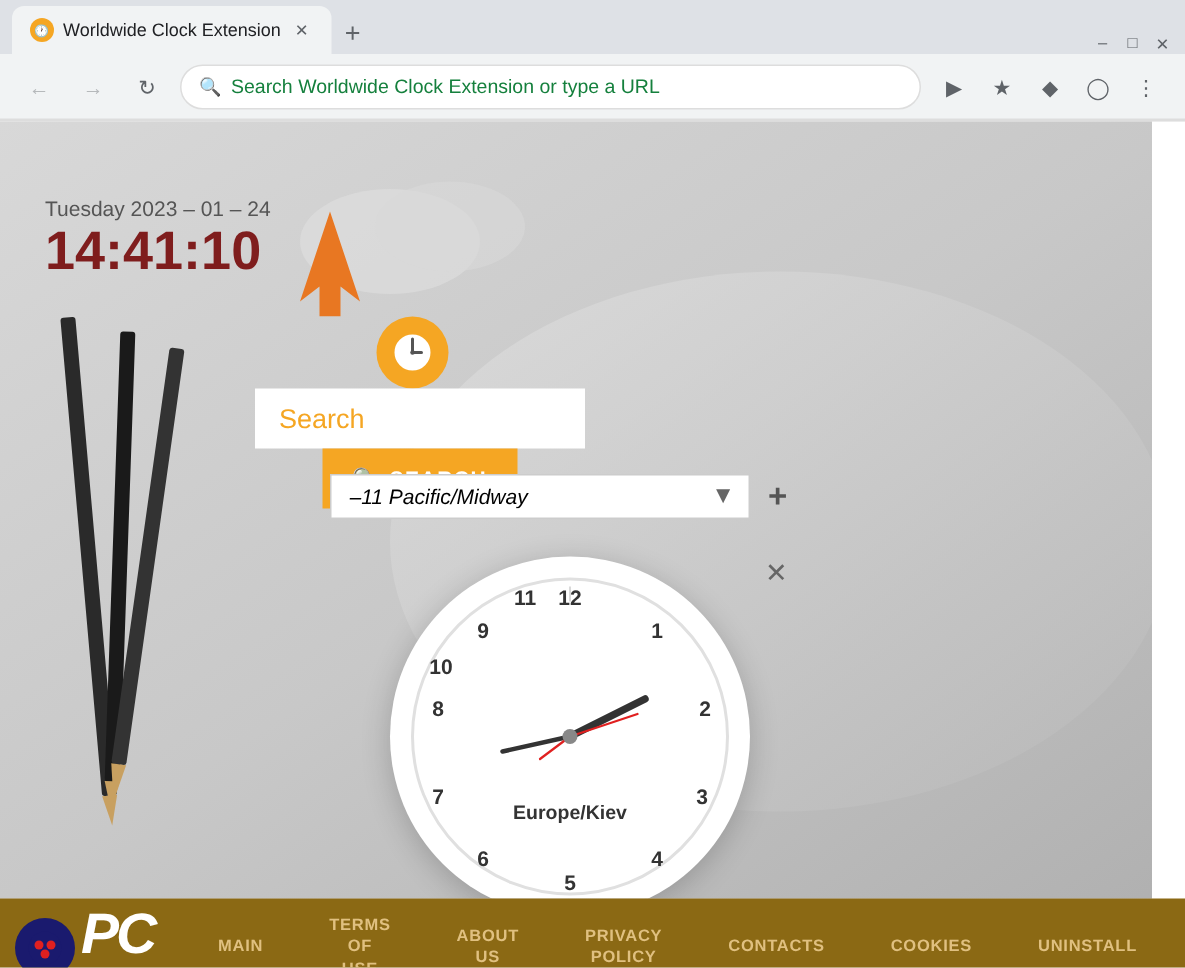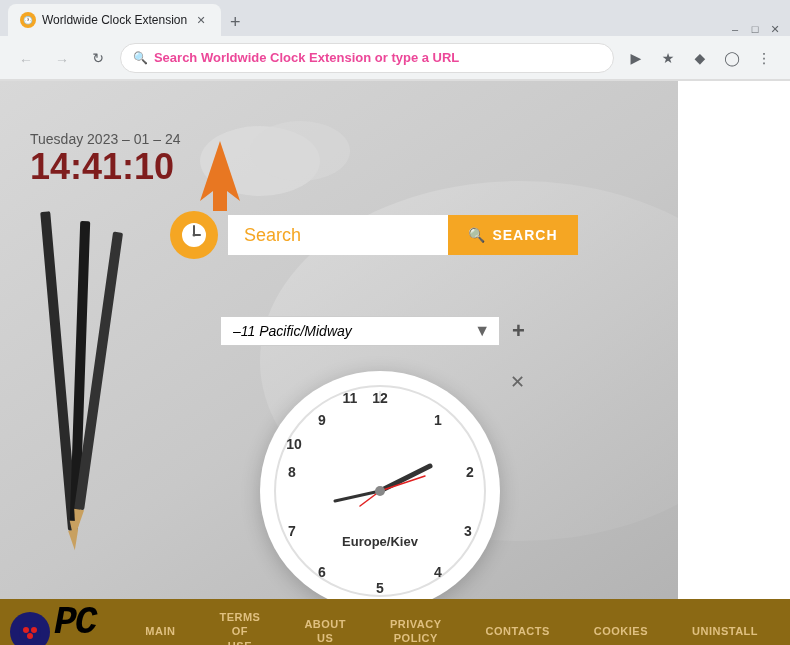--- a/index.html
+++ b/index.html
@@ -106,41 +106,41 @@
       border-radius: 15px;
       background: #fff;
       border: 1px solid #ddd;
       display: flex;
       align-items: center;
       padding: 0 12px;
       gap: 6px;
       font-size: 13px;
       color: #5f6368;
     }
-    .address-text { color: #ec4899; font-size: 13px; flex: 1; font-weight: bold; }
+    .address-text { color: #15803d; font-size: 13px; flex: 1; }
     .toolbar-icons {
       display: flex;
       gap: 4px;
       align-items: center;
     }
     .toolbar-icon {
       width: 28px;
       height: 28px;
       display: flex;
       align-items: center;
       justify-content: center;
       border-radius: 50%;
       cursor: pointer;
       color: #5f6368;
       font-size: 14px;
     }
 
     
     .page-content {
-      width: 678px;
+      width: 768px;
       height: 518px;
       position: relative;
       overflow: hidden;
       background: #e8e8e8;
     }
 
     
     .bg-image {
       position: absolute;
       top: 0; left: 0; right: 0; bottom: 0;
@@ -166,20 +166,21 @@
     }
 
     
     .search-area {
       position: absolute;
       top: 130px;
       left: 170px;
       display: flex;
       gap: 0;
       align-items: center;
+      flex-direction: column;
     }
     .clock-icon-widget {
       width: 48px;
       height: 48px;
       background: #f5a623;
       border-radius: 50%;
       display: flex;
       align-items: center;
       justify-content: center;
       margin-right: 10px;
@@ -506,21 +507,21 @@
     <div class="footer-logo-circle">
 
       <svg width="28" height="28" viewBox="0 0 28 28">
         <circle cx="14" cy="14" r="11" fill="#1a1a6e"></circle>
         <circle cx="10" cy="12" r="3" fill="#e02020"></circle>
         <circle cx="18" cy="12" r="3" fill="#e02020"></circle>
         <circle cx="14" cy="18" r="3" fill="#e02020"></circle>
       </svg>
     </div>
     <div style="display:flex;flex-direction:column;margin-left:4px;">
-      <span style="font-size:38px;font-weight:900;color:#000000;font-style:italic;line-height:0.9;letter-spacing:-2px;font-family:Liberation Mono, monospace;">PC</span>
+      <span style="font-size:38px;font-weight:900;color:#ffffff;font-style:italic;line-height:0.9;letter-spacing:-2px;">PC</span>
       <span style="font-size:12px;color:#5cb85c;font-style:italic;font-weight:bold;margin-top:2px;">risk.com</span>
     </div>
   </div>
 
   <div class="footer-nav">
     <div class="footer-nav-item">
       <div>MAIN</div>
     </div>
     <div class="footer-nav-item">
       <div>TERMS</div>

